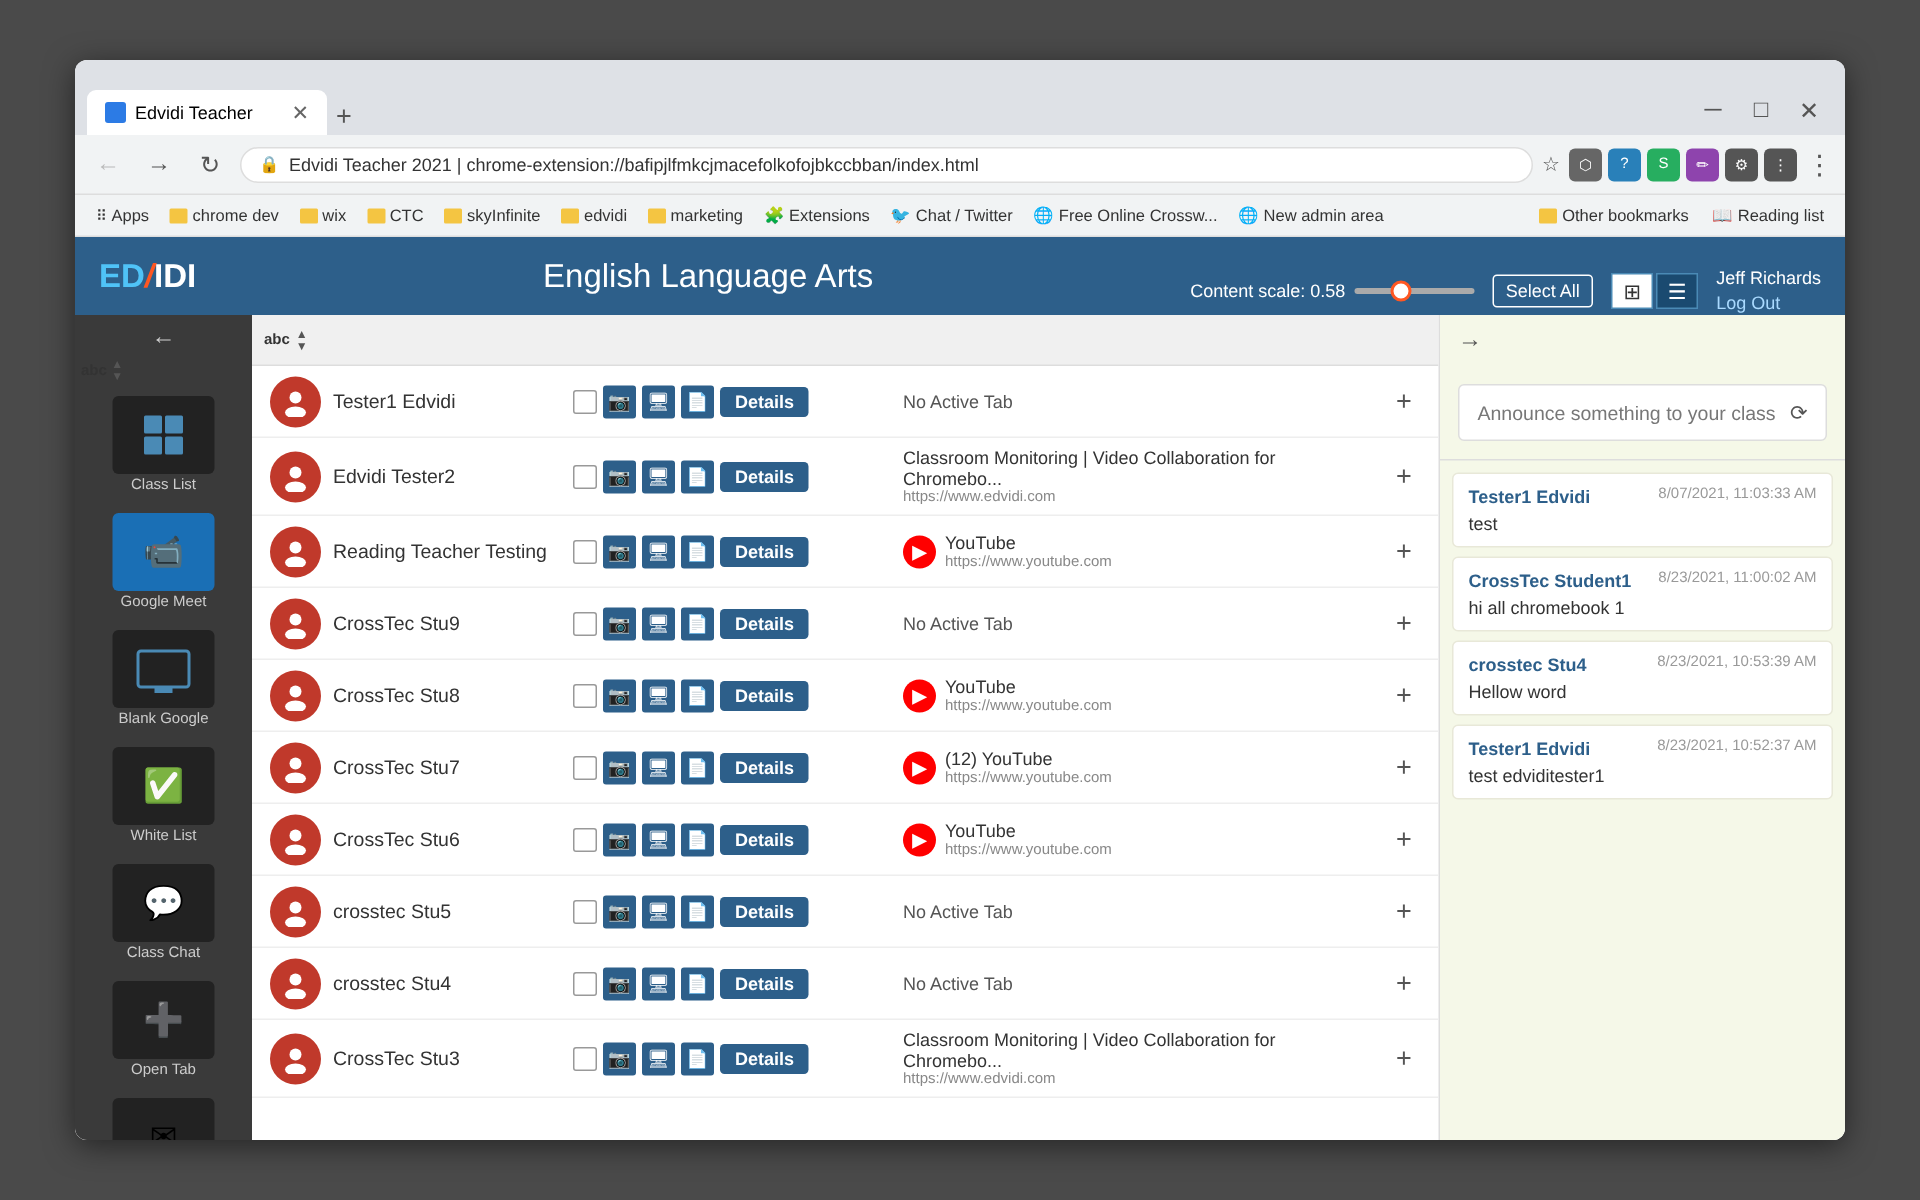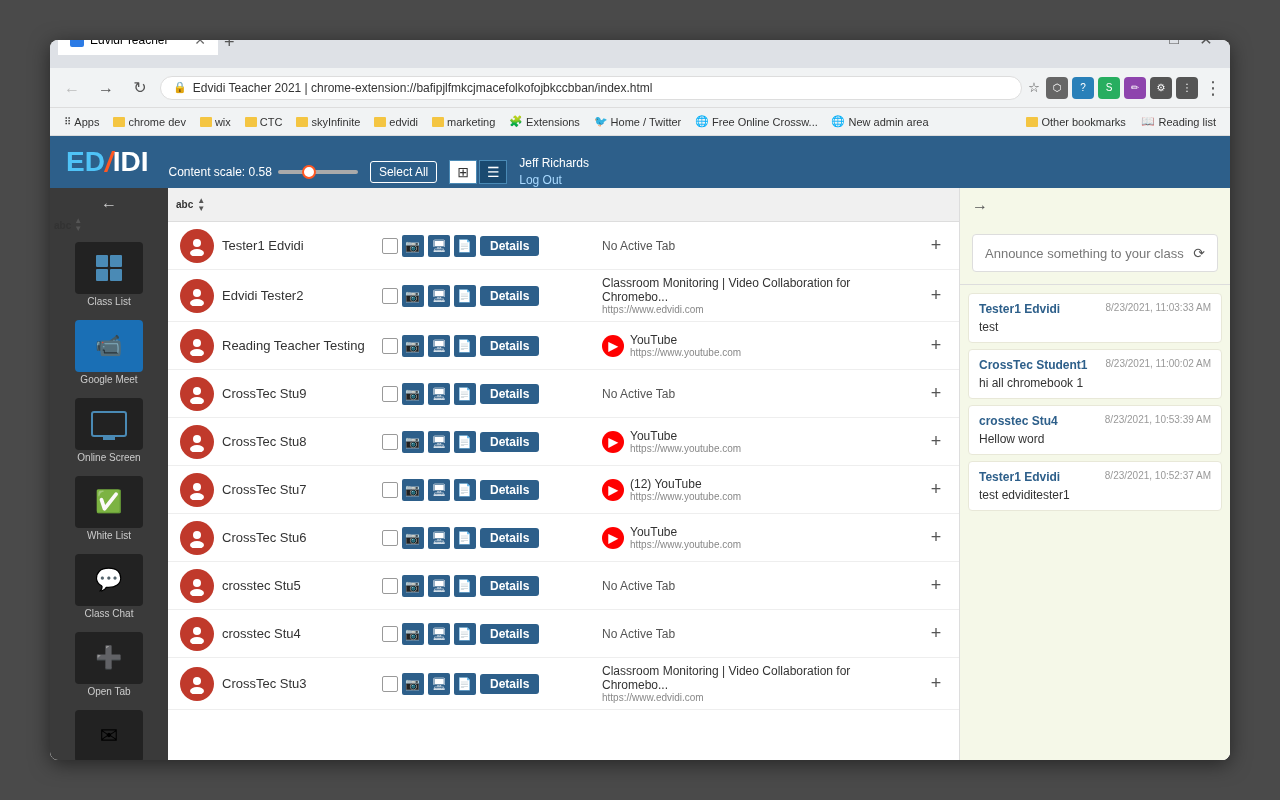--- a/index.html
+++ b/index.html
@@ -25,22 +25,22 @@
       display: flex;
       flex-direction: column;
       overflow: hidden;
     }
 
     
     .tab-bar {
       background: #dee1e6;
       display: flex;
       align-items: flex-end;
-      padding: 6px 8px 13px;
-      height: 28px;
+      padding: 6px 8px 0;
+      height: 50px;
     }
     .tab-active {
       background: #fff;
       border-radius: 6px 6px 0 0;
       padding: 5px 12px;
       display: flex;
       align-items: center;
       gap: 6px;
       font-size: 12px;
       min-width: 160px;
@@ -179,21 +179,21 @@
     
     .app-header {
       background: #2d5f8a;
       color: #fff;
       display: flex;
       align-items: center;
       padding: 8px 16px;
       height: 52px;
     }
     .app-logo {
-      font-size: 28px;
+      font-size: 22px;
       font-weight: bold;
       color: #fff;
       margin-right: 20px;
       display: flex;
       align-items: center;
     }
     .app-title {
       flex: 1;
       text-align: center;
       font-size: 22px;
@@ -611,21 +611,21 @@
     <div class="bookmark-item">
       <span class="bm-folder"></span>
       <span>marketing</span>
     </div>
     <div class="bookmark-item">
       <span>🧩</span>
       <span>Extensions</span>
     </div>
     <div class="bookmark-item">
       <span>🐦</span>
-      <span>Home / Twitter</span>
+      <span>Chat / Twitter</span>
     </div>
     <div class="bookmark-item">
       <span>🌐</span>
       <span>Free Online Crossw...</span>
     </div>
     <div class="bookmark-item">
       <span>🌐</span>
       <span>New admin area</span>
     </div>
     <div class="bookmarks-right">
@@ -641,20 +641,21 @@
   </div>
 
   <div class="app-content">
 
     <div class="app-header">
       <div class="app-logo">
         <span style="color:#4fc3f7;">ED</span>
           <span style="color:#ff5722;font-style:italic;">/</span>
           <span>IDI</span>
       </div>
+      <div class="app-title">English Language Arts</div>
       <div class="header-right">
         <div class="content-scale">
           <span>Content scale: 0.58</span>
           <div class="slider-track">
             <div class="slider-thumb"></div>
           </div>
         </div>
         <button class="select-all-btn">Select All</button>
         <div class="view-btns">
           <button class="view-btn active">⊞</button>
@@ -696,21 +697,21 @@
           <div class="sidebar-icon-box" style="background:#1a6fb5;">
             <span style="font-size:22px;">📹</span>
           </div>
           <span class="sidebar-label">Google Meet</span>
         </div>
 
         <div class="sidebar-item">
           <div class="sidebar-icon-box">
             <div class="icon-monitor"></div>
           </div>
-          <span class="sidebar-label">Online Screen</span>
+          <span class="sidebar-label">Blank Google</span>
         </div>
 
         <div class="sidebar-item">
           <div class="sidebar-icon-box">
             <span style="font-size:22px;">✅</span>
           </div>
           <span class="sidebar-label">White List</span>
         </div>
 
         <div class="sidebar-item">
@@ -989,21 +990,21 @@
           <div class="right-panel-top">
             <div class="announce-box">
               <span class="announce-text">Announce something to your class</span>
               <span class="announce-refresh">⟳</span>
             </div>
           </div>
           <div class="chat-messages" id="chat-messages">
           <div class="chat-message">
     <div class="msg-header">
       <span class="msg-sender">Tester1 Edvidi</span>
-      <span class="msg-time">8/23/2021, 11:03:33 AM</span>
+      <span class="msg-time">8/07/2021, 11:03:33 AM</span>
     </div>
     <div class="msg-text">test</div>
   </div>
               <div class="chat-message">
     <div class="msg-header">
       <span class="msg-sender">CrossTec Student1</span>
       <span class="msg-time">8/23/2021, 11:00:02 AM</span>
     </div>
     <div class="msg-text">hi all chromebook 1</div>
   </div>

